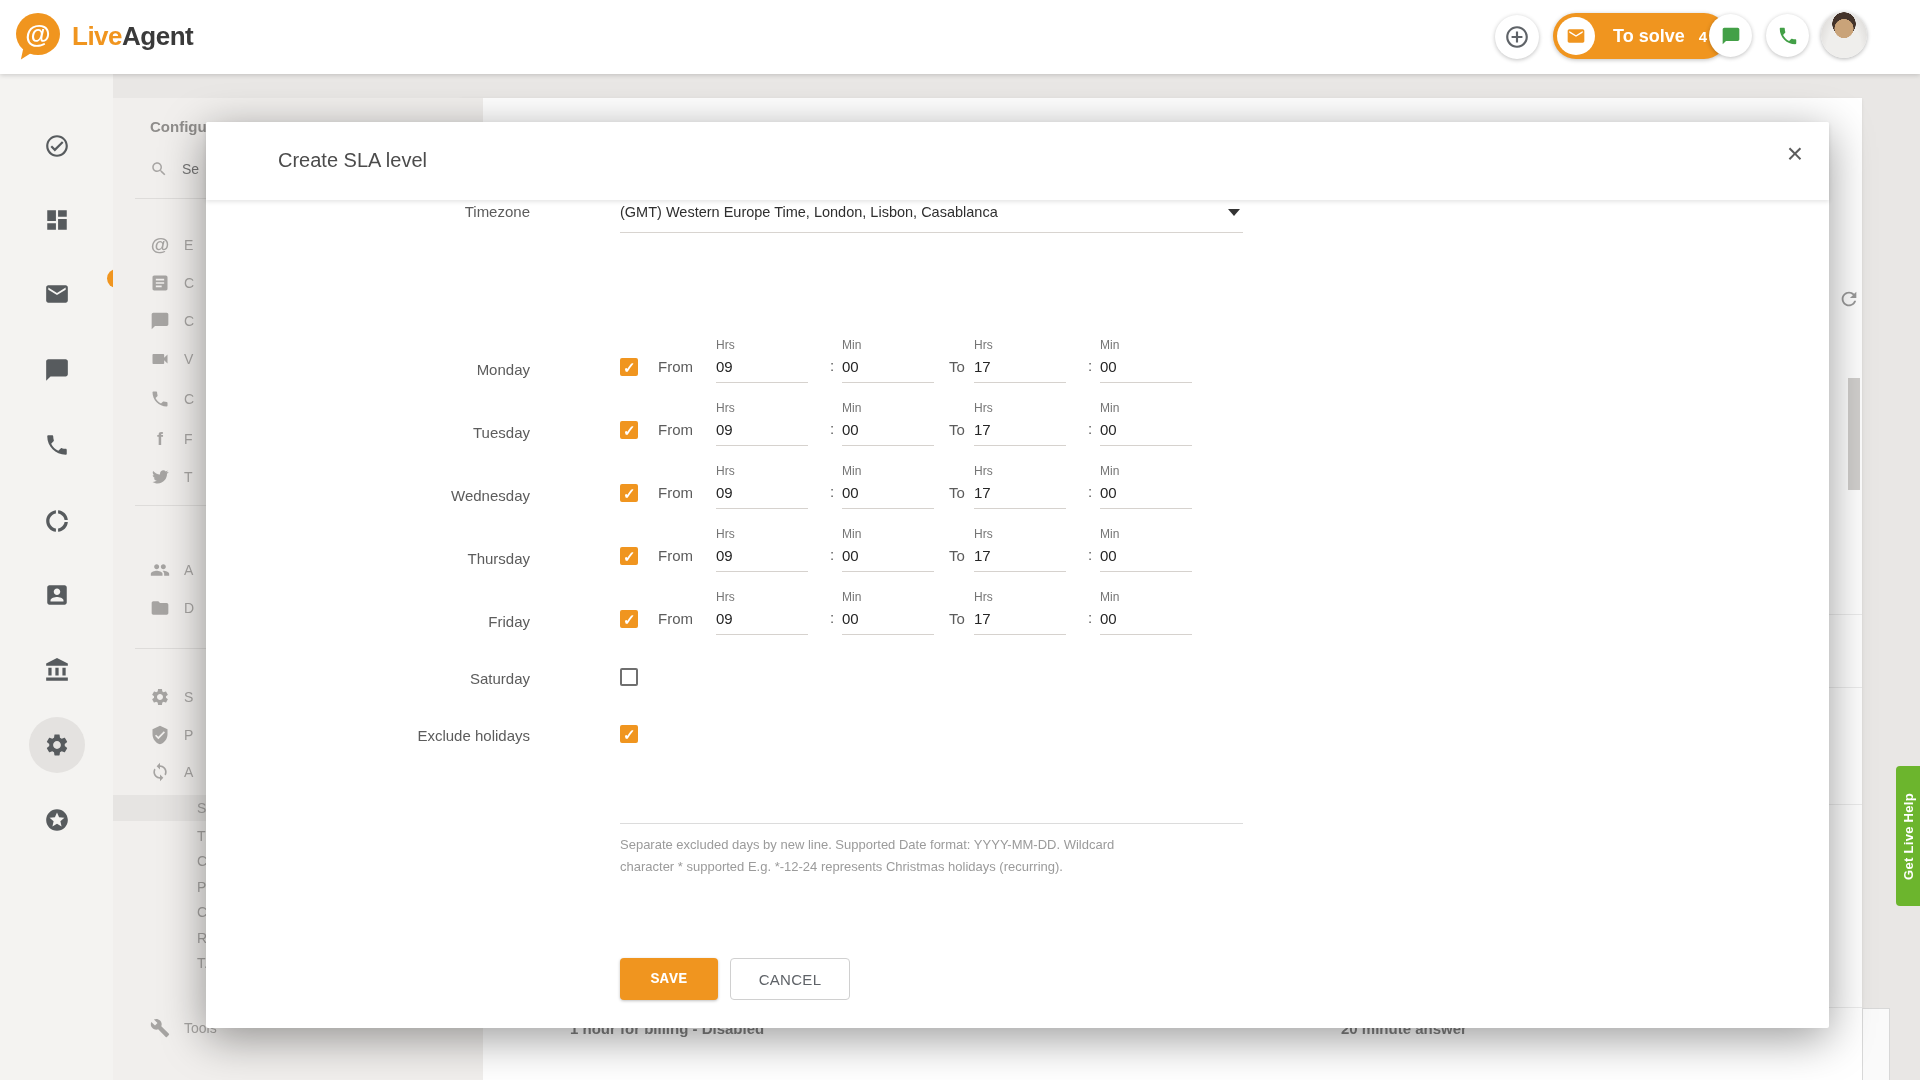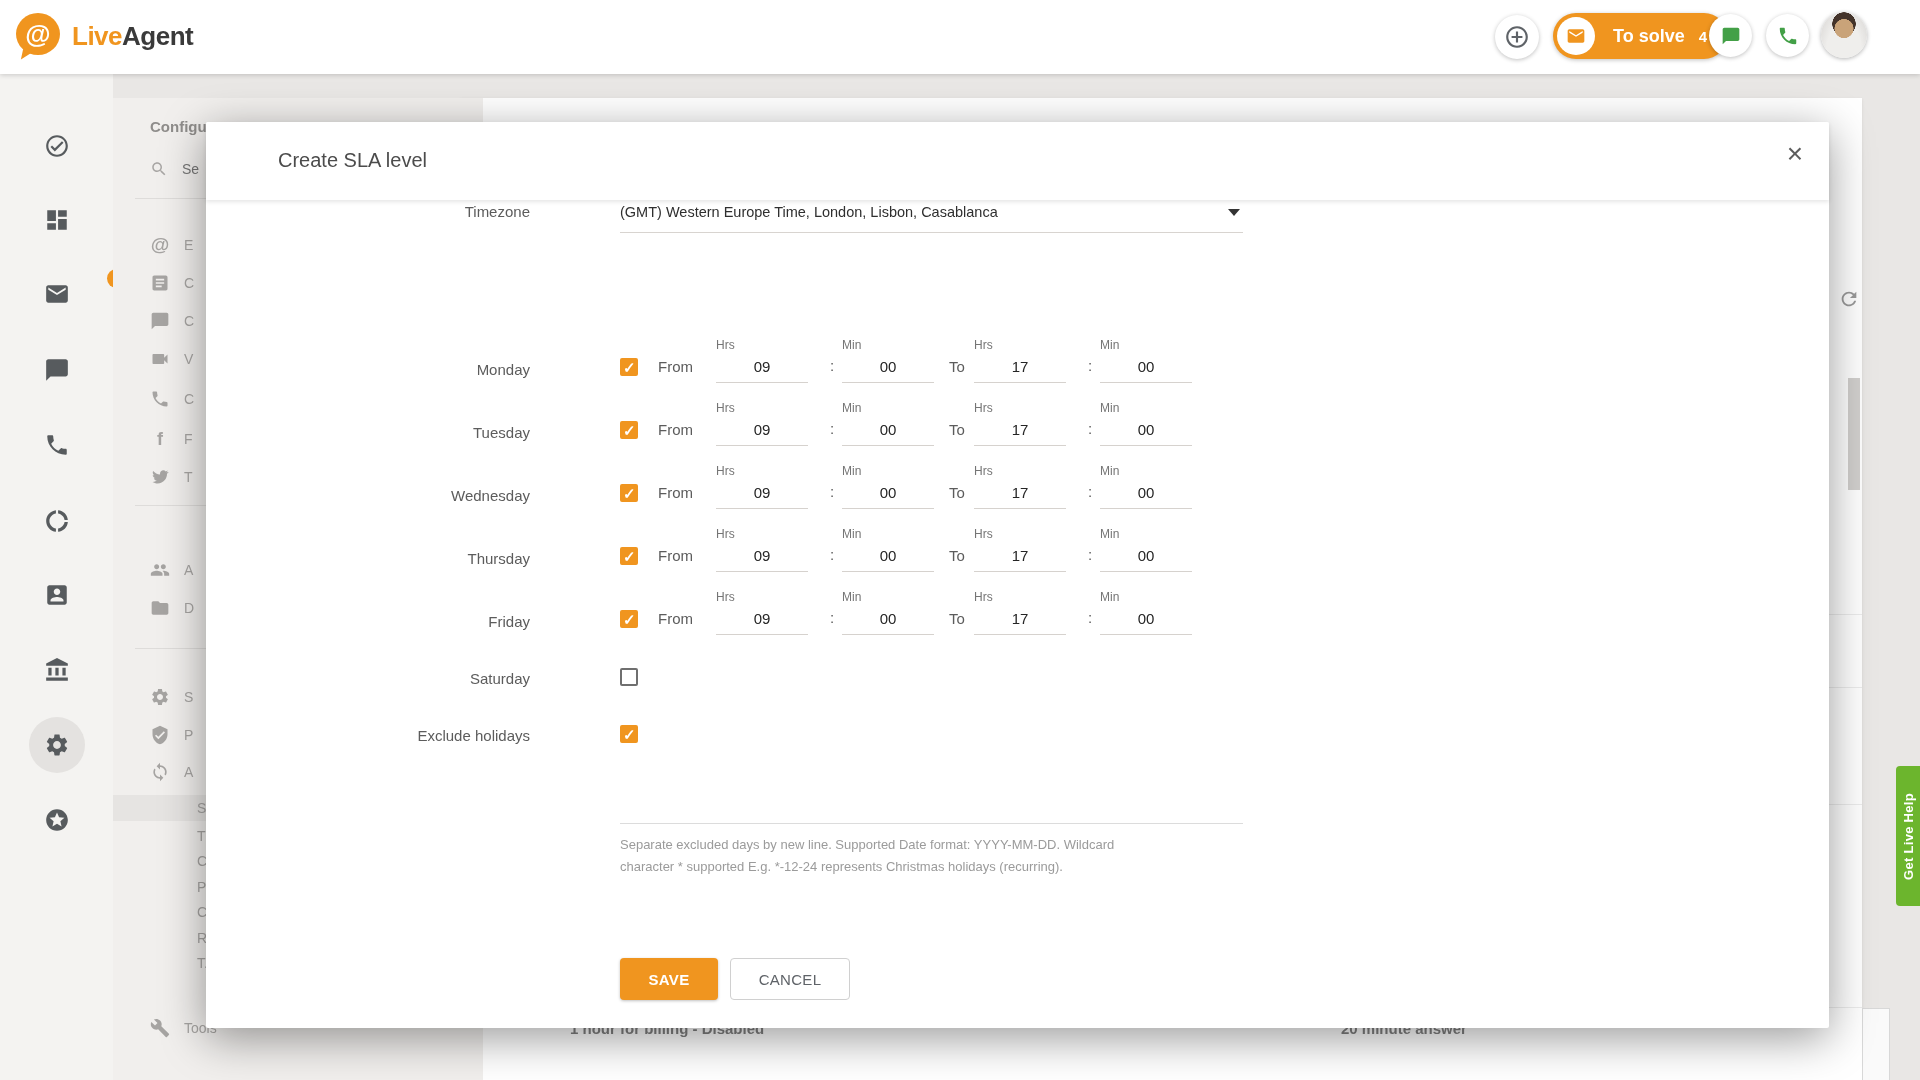--- a/index.html
+++ b/index.html
@@ -98,31 +98,31 @@
   .simple-row { position:absolute; left:0; width:100%; height:24px; }
   .simple-row .cb { top:1px; }
   .time-row { position:absolute; left:0; width:100%; height:54px; }
   .time-row .flabel { top:20px; }
   .time-row .cb { top:20px; }
   .inline-lbl { position:absolute; top:17px; font-size:15px; color:#5c5c5c; line-height:24px; }
   .time-field { position:absolute; width:92px; top:0; }
   .time-field .tiny { display:block; font-size:12px; color:#757575; height:17px; }
   .time-field input { width:100%; border:0; border-bottom:1px solid #d6d2ce; background:transparent;
                       font-size:15px; color:#252525; padding:3px 0 7px; outline:none;
-                      font-family:"Liberation Sans", sans-serif;text-align:center; }
+                      font-family:"Liberation Sans", sans-serif; }
   .colon { position:absolute; top:19px; font-size:15px; color:#5c5c5c; }
   .tf1 { left:510px; } .colon1 { left:624px; } .tf2 { left:636px; }
   .tolbl { left:743px; } .tf3 { left:768px; } .colon2 { left:882px; } .tf4 { left:894px; }
   .fromlbl { left:452px; }
   .excl-line { position:absolute; left:414px; top:701px; width:623px; height:1px; background:#dcdcdc; }
   .helper { position:absolute; left:414px; top:712px; width:530px; font-size:13px; line-height:22px; color:#9b9b9b; }
   .btn { position:absolute; top:836px; height:42px; border-radius:4px; font-size:15px; font-weight:bold;
          display:flex; align-items:center; justify-content:center; cursor:pointer; letter-spacing:.3px; }
   .btn-save { left:414px; width:98px; background:#F0951F; color:#fff; box-shadow:0 1px 3px rgba(0,0,0,.25);
-              border:0; font-family:Liberation Sans, sans-serif; }
+              border:0; font-family:Liberation Mono, monospace; }
   .btn-cancel { left:524px; width:120px; background:#fff; color:#5f6368; border:1px solid #d0d0d0; font-weight:normal;
                 font-family:"Liberation Sans", sans-serif; }
 </style>
 </head>
 <body>
 
 <div class="content">
   <svg class="content-refresh" viewBox="0 0 24 24">
       <path d="M17.65 6.35C16.2 4.9 14.21 4 12 4c-4.42 0-7.99 3.58-7.99 8s3.57 8 7.99 8c3.73 0 6.84-2.55 7.73-6h-2.08c-.82 2.33-3.04 4-5.65 4-3.31 0-6-2.69-6-6s2.69-6 6-6c1.66 0 3.14.69 4.22 1.78L13 11h7V4l-2.35 2.35z"></path>
     </svg>

